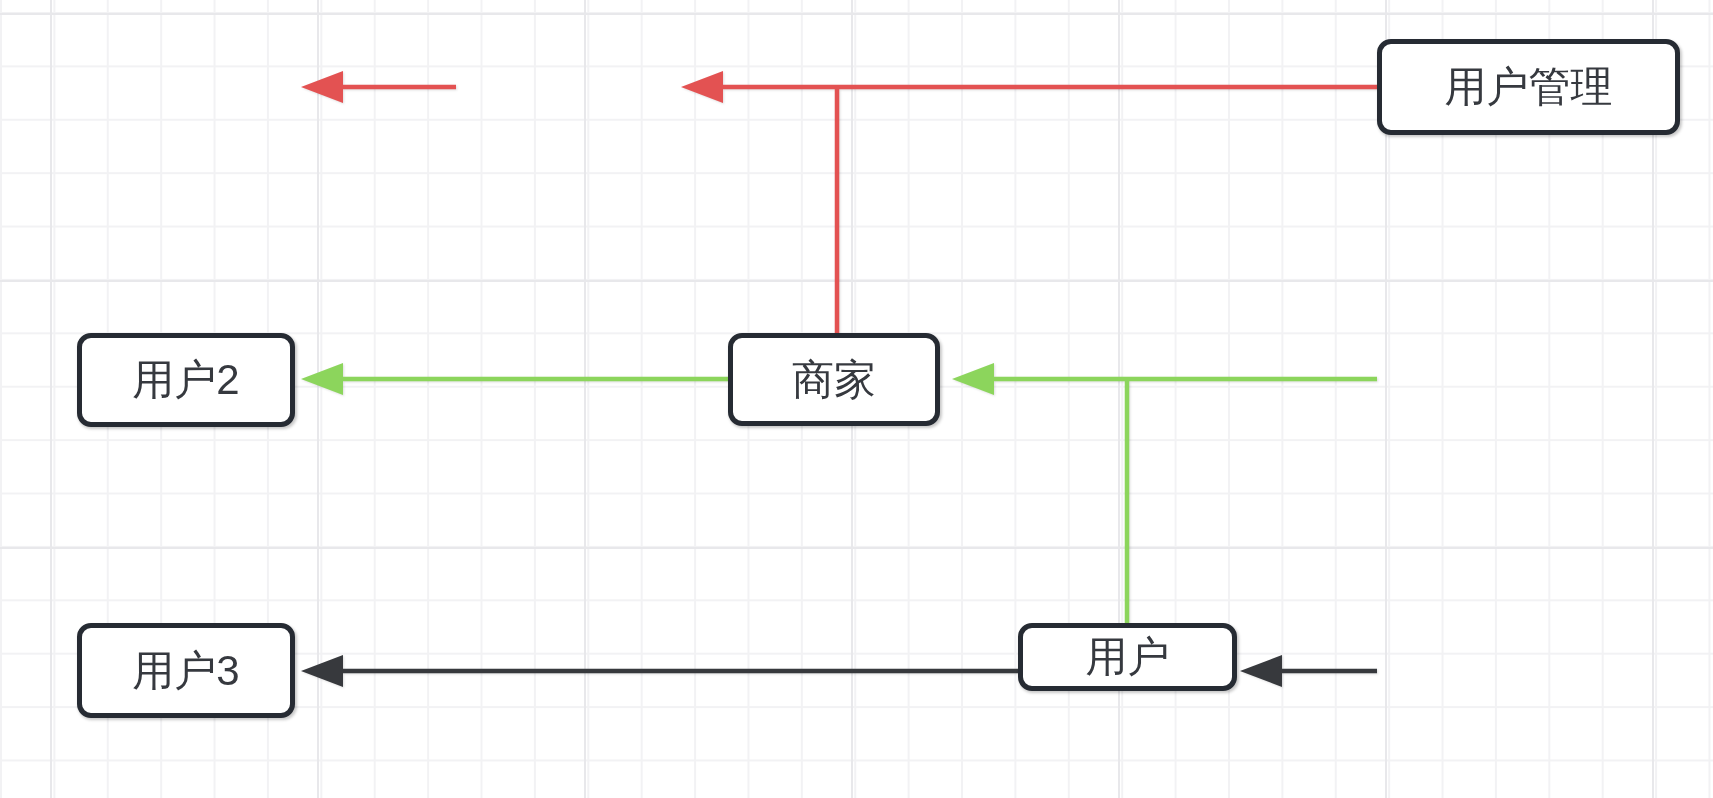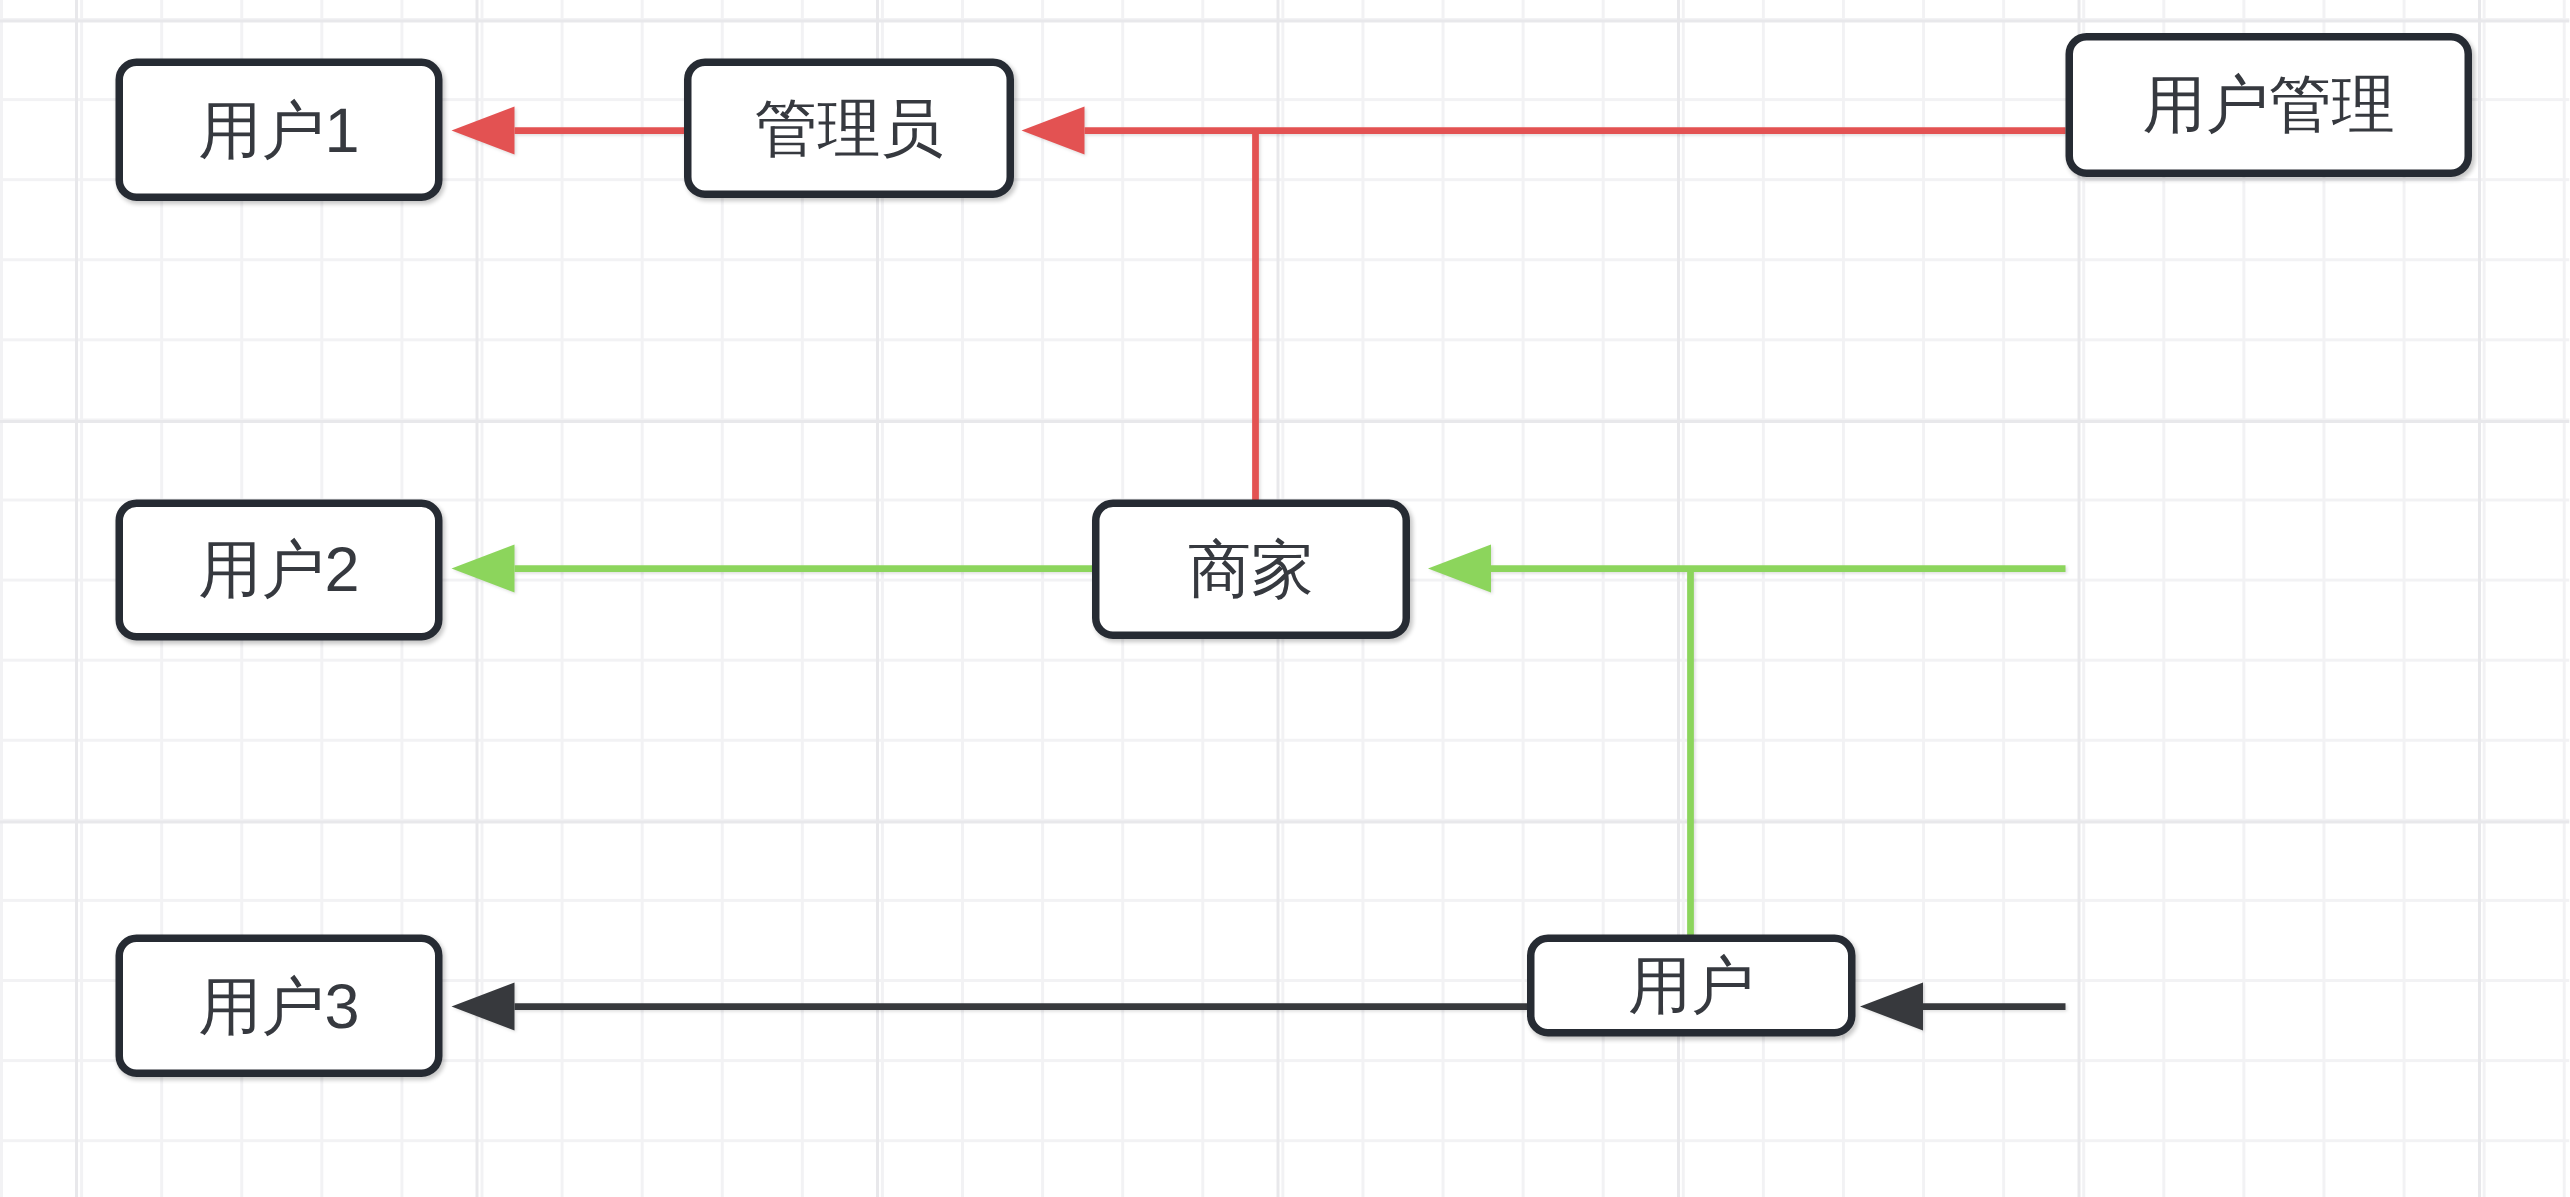--- a/index.html
+++ b/index.html
@@ -89,27 +89,21 @@
 
     <line class="edge-green" x1="728" y1="379" x2="343" y2="379" marker-end="url(#ah-green)"></line>
 
     <line class="edge-green" x1="1127" y1="625" x2="1127" y2="379"></line>
 
     <line class="edge-black" x1="1377" y1="671" x2="1282" y2="671" marker-end="url(#ah-black)"></line>
 
     <line class="edge-black" x1="1018" y1="671" x2="343" y2="671" marker-end="url(#ah-black)"></line>
   </svg>
 
-  <div class="node" style="left:77px;  top:39px;  width:218px; height:95px;">
-    <span class="label">用户1</span>
-  </div>
-  <div class="node" style="left:456px; top:39px;  width:220px; height:93px;">
-    <span class="label">管理员</span>
-  </div>
-  <div class="node" style="left:1377px; top:22px; width:271px; height:96px;">
+  <div class="node" style="left:1377px; top:39px; width:303px; height:96px;">
     <span class="label">用户管理</span>
   </div>
 
   <div class="node" style="left:77px;  top:333px; width:218px; height:94px;">
     <span class="label">用户2</span>
   </div>
   <div class="node" style="left:728px; top:333px; width:212px; height:93px;">
     <span class="label">商家</span>
   </div>
 

